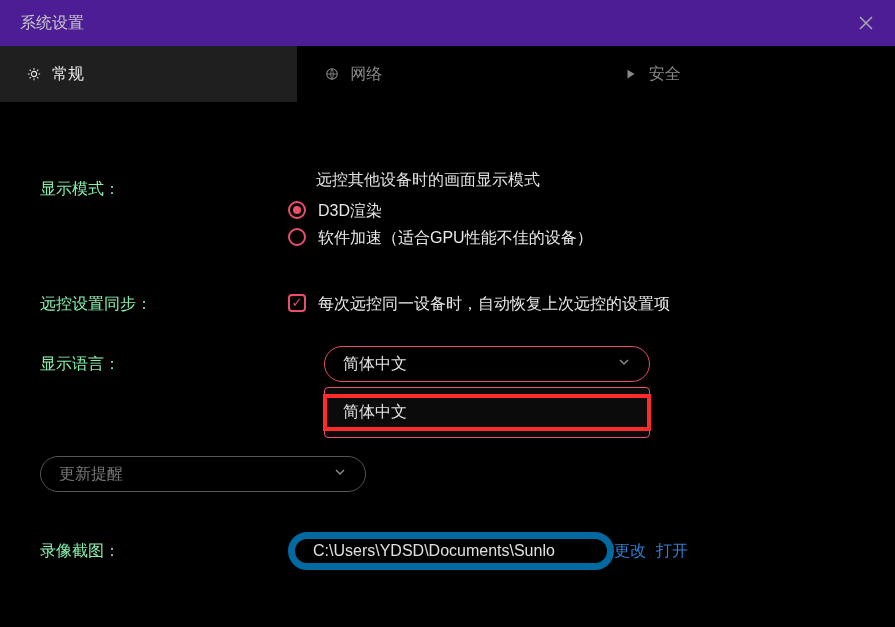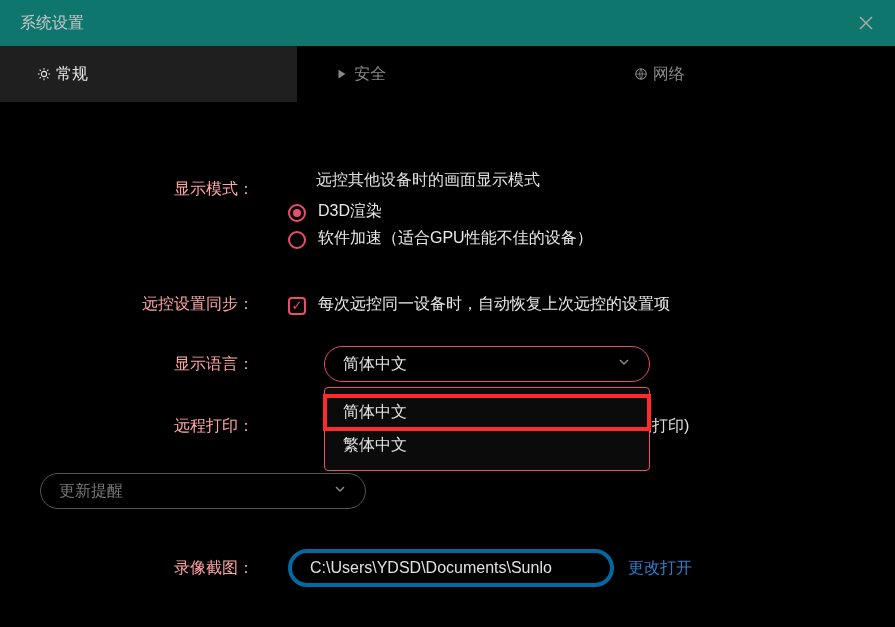--- a/index.html
+++ b/index.html
@@ -11,39 +11,39 @@
       font-family: "Microsoft YaHei", "PingFang SC", sans-serif;
       font-size: 16px;
       overflow: hidden;
     }
     .titlebar {
       height: 46px;
       display: flex;
       align-items: center;
       justify-content: space-between;
       padding: 0 18px 0 20px;
-      background: #0f766e;
+      background: #4c1d95;
     }
     .titlebar-title { color: #c8c8c8; font-size: 16px; }
     .close-x {
       width: 22px; height: 22px; display: flex; align-items:center; justify-content:center;
       cursor: pointer; color: #aaa;
     }
     .close-x svg { width: 16px; height: 16px; }
     .tabs {
       display: flex;
       height: 56px;
       background: #000;
     }
     .tab {
       flex: 1;
       display: flex;
       align-items: center;
-      padding-left: 36px;
-      gap: 4px;
+      padding-left: 26px;
+      gap: 10px;
       color: #888;
       cursor: pointer;
       border-right: 1px solid #000;
     }
     .tab.active {
       background: #1f1f1f;
       color: #e8e8e8;
     }
     .tab .ticon { width: 16px; height: 16px; display:inline-flex; align-items:center; justify-content:center; }
     .content {
@@ -51,29 +51,28 @@
     }
     .row {
       display: flex;
       align-items: flex-start;
       margin-bottom: 30px;
     }
     .row.tight { margin-bottom: 22px; align-items:center; }
     .row-label {
       width: 248px;
       min-width: 248px;
-      text-align: right;
       padding-right: 34px;
-      color: #fca5a5;
+      color: #86efac;
       line-height: 38px;
     }
     .row-body { flex: 1; color: #e8e8e8; }
     .desc { color: #e0e0e0; margin-bottom: 10px; margin-left: 28px; }
     .radio, .checkbox {
-      display: flex; align-items: flex-end; gap: 12px; margin: 6px 0; cursor:pointer;
+      display: flex; align-items: flex-start; gap: 12px; margin: 6px 0; cursor:pointer;
     }
     .radio-ind {
       width: 18px; height: 18px; border-radius: 50%;
       border: 2px solid #e94f6a; display:flex; align-items:center; justify-content:center;
     }
     .radio-ind.off { border-color: #e94f6a; }
     .radio-ind .dot { width: 8px; height:8px; border-radius:50%; background:#e94f6a; }
     .checkbox-ind {
       width: 18px; height: 18px; border-radius: 4px;
       border: 2px solid #e94f6a; display:flex; align-items:center; justify-content:center;
@@ -105,28 +104,28 @@
       color: #e0e0e0;
       cursor: pointer;
     }
     .dropdown-item.hl {
       outline: 4px solid #ff2a2a;
       outline-offset: -2px;
     }
     .row-after-select { color:#e0e0e0; margin-left:22px; align-self:center; }
     .pathbox {
       width: 326px; height: 38px;
-      border: 4px solid #0369a1;
+      border: 7px solid #0369a1;
       border-radius: 19px;
       display:flex; align-items:center;
       padding: 0 18px;
       color:#e0e0e0;
       overflow:hidden; white-space:nowrap;
     }
-    .links { margin-left: 14px; display:flex; align-items:center;justify-content:center; }
+    .links { display:flex; gap:10px; align-items:center;justify-content:center; }
     .link { color:#2f7dd0; cursor:pointer; }
     .overlap-cover {
       position: relative;
       z-index: 0;
     }
     .chev svg{width:14px;height:14px;}
     .ticon svg{width:14px;height:14px;fill:currentColor;}
   </style>
 </head>
 <body>
@@ -146,33 +145,33 @@
       <svg viewBox="0 0 16 16">
           <circle cx="8" cy="8" r="3" fill="none" stroke="currentColor" stroke-width="1.2"></circle>
           <path d="M8 1v2M8 13v2M1 8h2M13 8h2M3 3l1.4 1.4M11.6 11.6L13 13M13 3l-1.4 1.4M4.4 11.6L3 13" stroke="currentColor" stroke-width="1.2"></path>
         </svg>
     </span>
     <span>常规</span>
   </div>
   <div class="tab">
     <span class="ticon">
       <svg viewBox="0 0 16 16">
-          <path d="M4 3 L12 8 L4 13 Z" fill="currentColor"></path>
-        </svg>
-    </span>
-    <span>安全</span>
-  </div>
-  <div class="tab">
-    <span class="ticon">
-      <svg viewBox="0 0 16 16">
           <circle cx="8" cy="8" r="6" fill="none" stroke="currentColor" stroke-width="1.2"></circle>
           <path d="M2 8h12M8 2c2 3 2 9 0 12M8 2c-2 3-2 9 0 12" fill="none" stroke="currentColor" stroke-width="1"></path>
         </svg>
     </span>
     <span>网络</span>
+  </div>
+  <div class="tab">
+    <span class="ticon">
+      <svg viewBox="0 0 16 16">
+          <path d="M4 3 L12 8 L4 13 Z" fill="currentColor"></path>
+        </svg>
+    </span>
+    <span>安全</span>
   </div>
 </div>
 
 <div class="content">
 
   <div class="row">
     <div class="row-label">显示模式：</div>
     <div class="row-body">
       <div class="desc">远控其他设备时的画面显示模式</div>
       <div class="radio">
@@ -205,28 +204,26 @@
     <div class="row-body" style="display:flex;align-items:center;">
       <div class="select">
         <span>简体中文</span>
         <span class="chev">
           <svg viewBox="0 0 14 14">
               <path d="M3 5l4 4 4-4" fill="none" stroke="#888" stroke-width="1.5"></path>
             </svg>
         </span>
         <div class="dropdown">
           <div class="dropdown-item hl">简体中文</div>
-          <div class="dropdown-item">繁体中文</div>
         </div>
       </div>
     </div>
   </div>
 
   <div class="row tight overlap-cover" style="margin-top:24px;">
-    <div class="row-label">远程打印：</div>
     <div class="row-body" style="display:flex;align-items:center;">
       <div style="width:326px;"></div>
       <span class="row-after-select">端打印)</span>
     </div>
   </div>
 
   <div class="row tight overlap-cover" style="margin-top:28px;">
     <div class="row-body">
       <div class="select muted">
         <span style="color:#777;">更新提醒</span>

